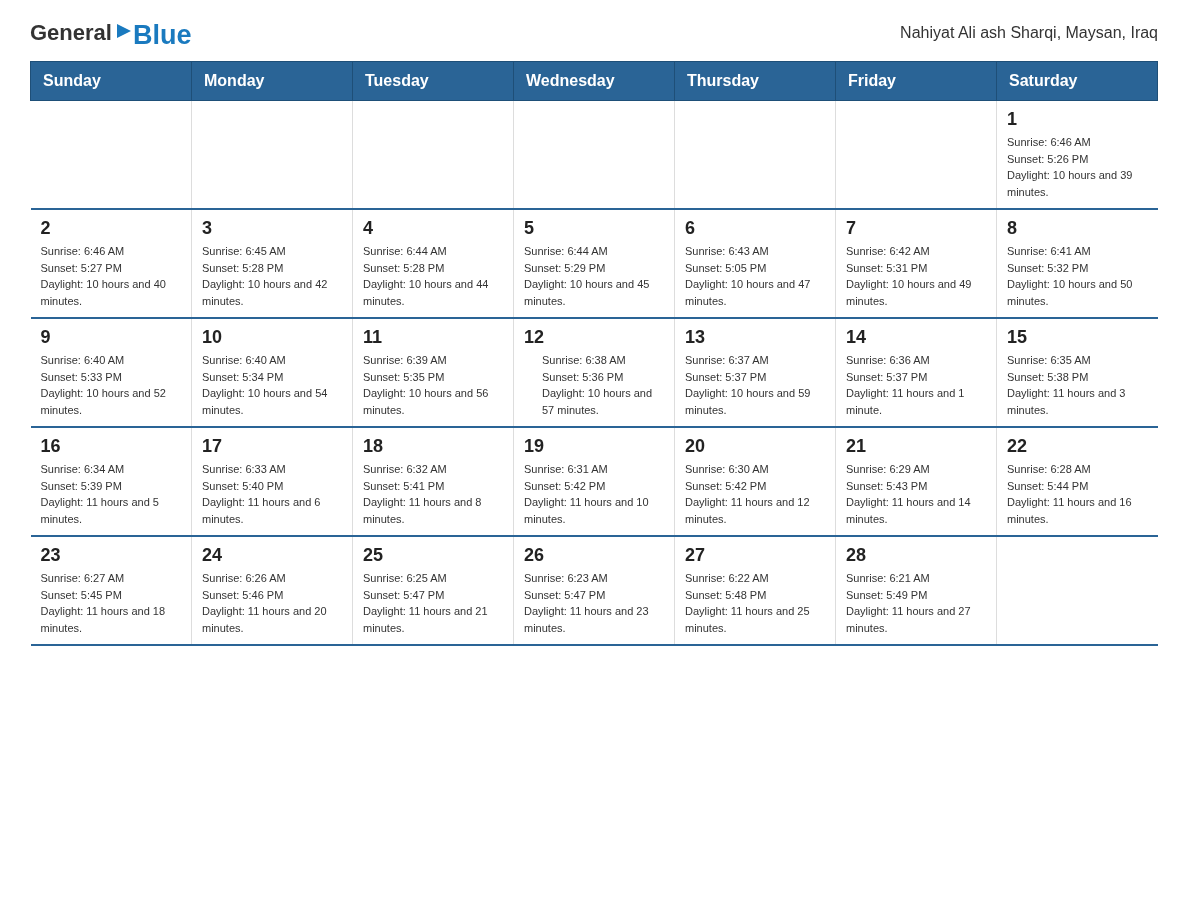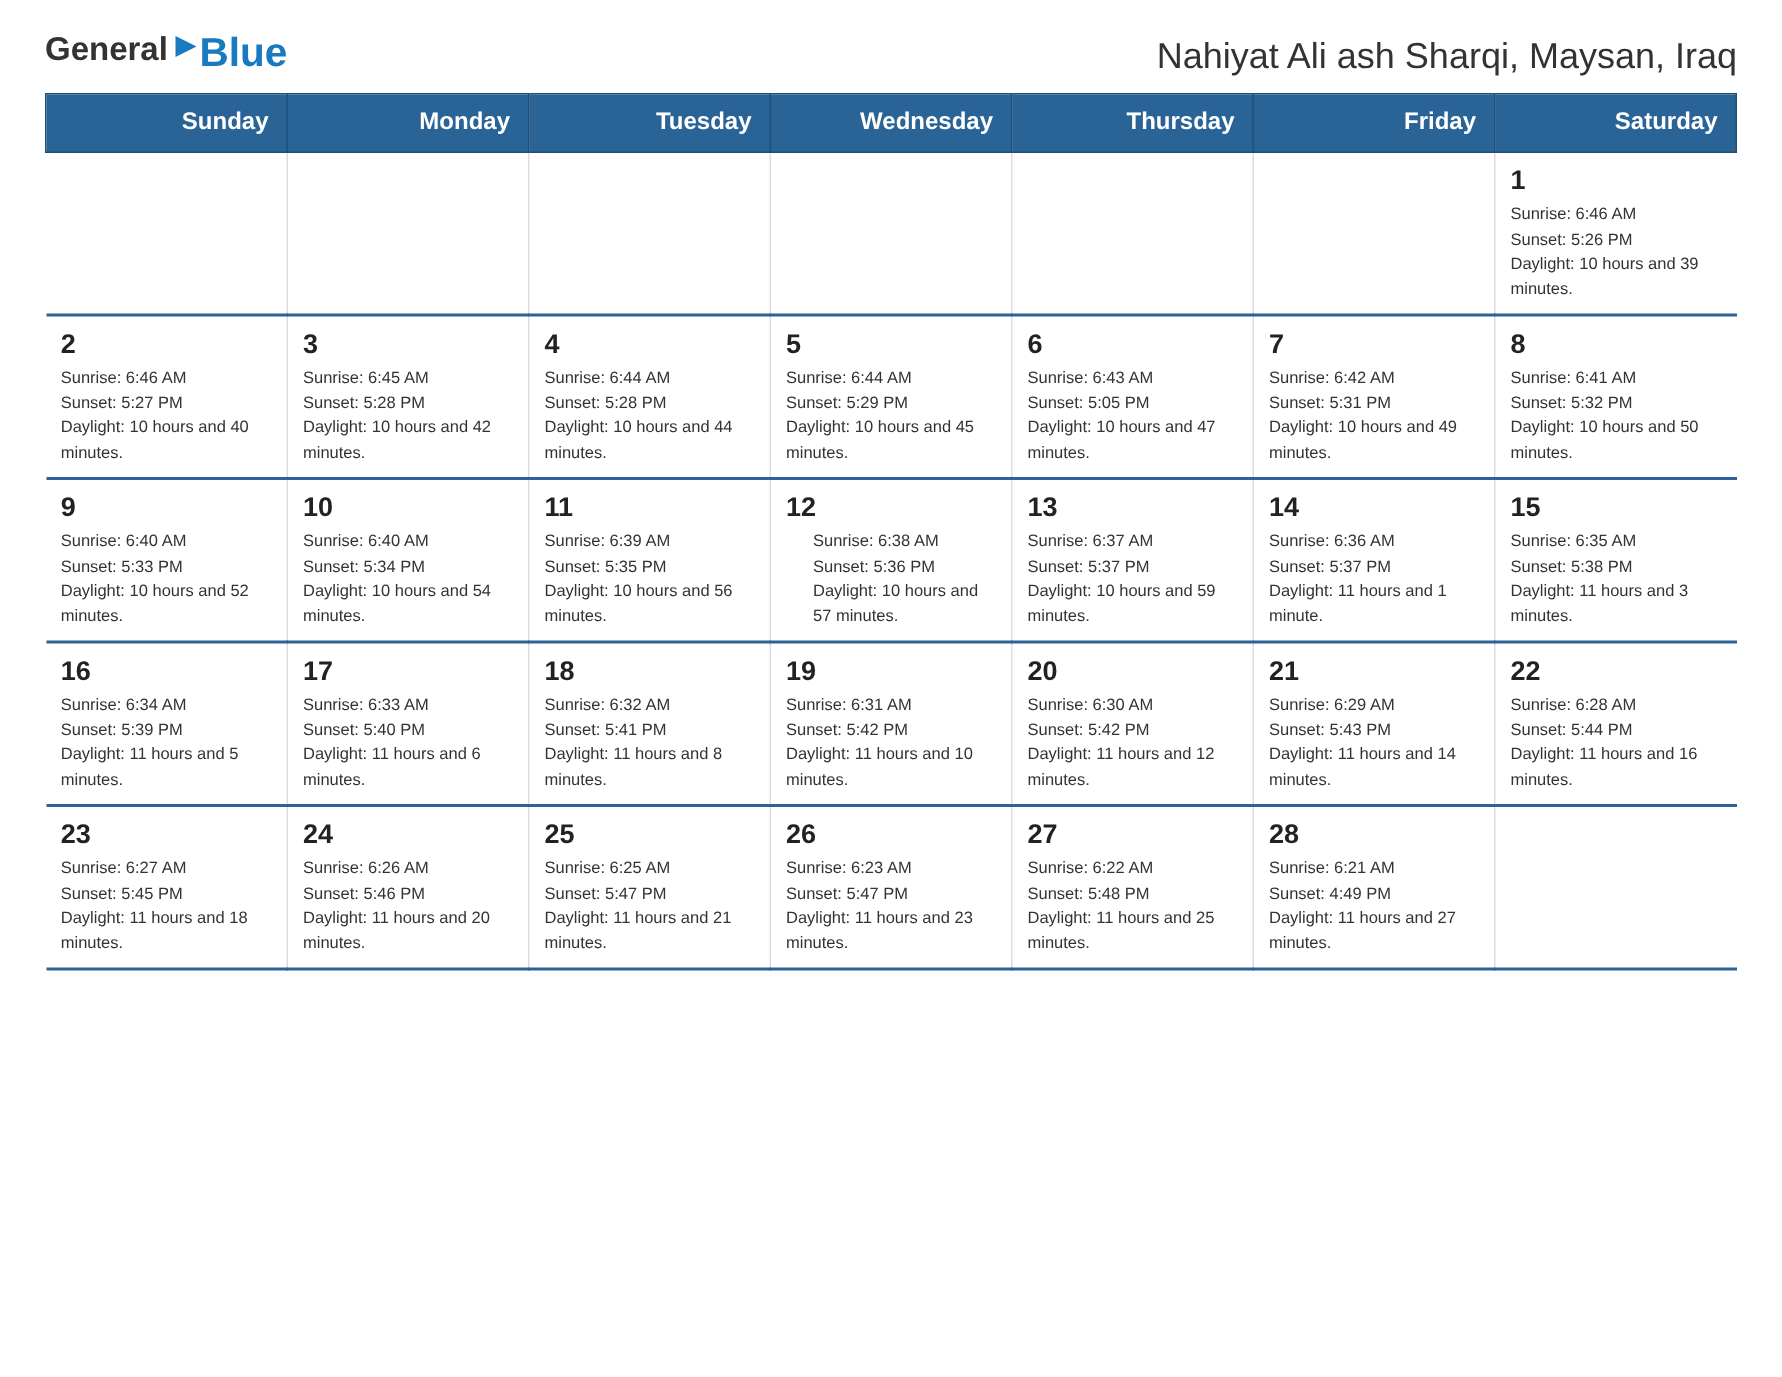--- a/index.html
+++ b/index.html
@@ -29,39 +29,39 @@
     .title-section {
       text-align: right;
     }
     .main-title {
       font-size: 48px;
       font-weight: bold;
       color: #222;
       line-height: 1.1;
     }
     .subtitle {
-      font-size: 24px;
+      font-size: 16px;
       color: #333;
       margin-top: 4px;
       margin-left: 40px;
     }
     .calendar {
       width: 100%;
       border-collapse: collapse;
       margin-top: 10px;
     }
     .calendar thead tr {
       background-color: #2a6496;
     }
     .calendar thead th {
       color: #fff;
       font-size: 16px;
       font-weight: bold;
       padding: 10px 12px;
-      text-align: right;
+      text-align: left;
       border: 1px solid #1e4f78;
     }
     .calendar tbody tr {
       border-bottom: 2px solid #2a6496;
     }
     .calendar tbody td {
       vertical-align: top;
       padding: 8px 10px;
       font-size: 13px;
       color: #333;
@@ -308,19 +308,19 @@
         </td>
         <td>
           <div class="day-number">27</div>
           <div class="day-info" style="white-space: pre-line;">Sunrise: 6:22 AM
 Sunset: 5:48 PM
 Daylight: 11 hours and 25 minutes.</div>
         </td>
         <td>
           <div class="day-number">28</div>
           <div class="day-info" style="white-space: pre-line;">Sunrise: 6:21 AM
-Sunset: 4:49 PM
+Sunset: 5:49 PM
 Daylight: 11 hours and 27 minutes.</div>
         </td>
         <td class="empty-cell"></td>
       </tr>
     </tbody>
 </table>
 
 </body></html>

